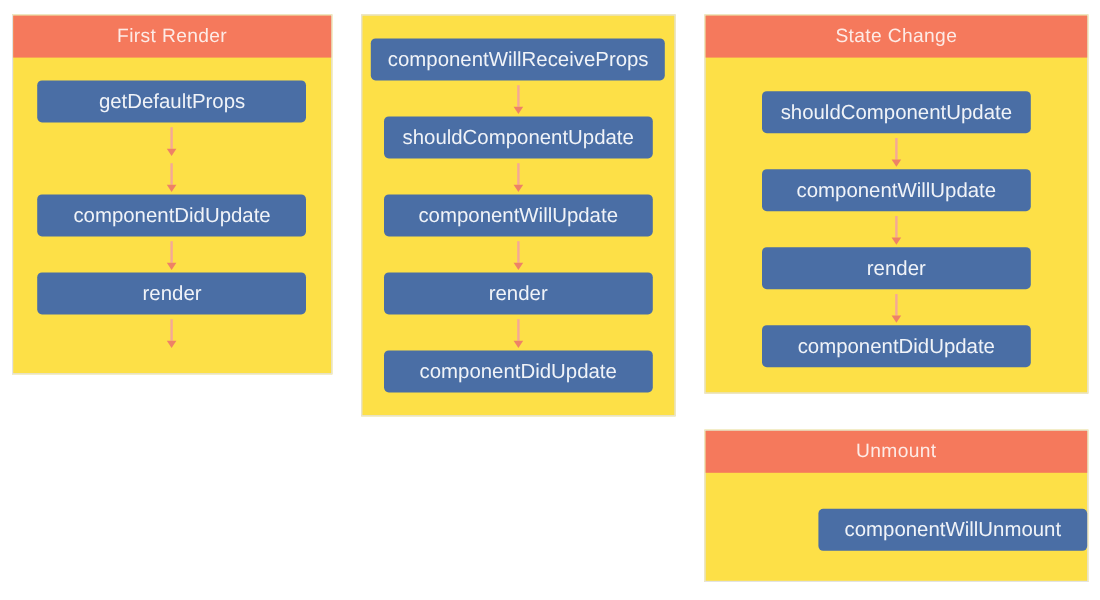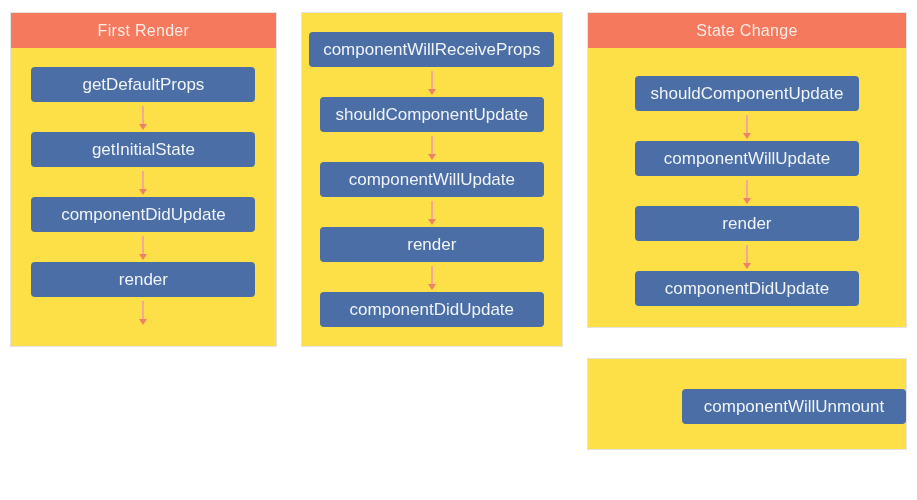--- a/index.html
+++ b/index.html
@@ -83,21 +83,20 @@
 <div class="canvas">
   <div class="col col-1">
       <section class="panel panel-0">
         <header class="panel-header">First Render</header>
         <div class="panel-body">
           <div class="node">getDefaultProps</div>
           <div class="arrow">
             <span class="line"></span>
             <span class="head"></span>
           </div>
-          <div class="node">getInitialState</div>
           <div class="arrow">
             <span class="line"></span>
             <span class="head"></span>
           </div>
           <div class="node">componentDidUpdate</div>
           <div class="arrow">
             <span class="line"></span>
             <span class="head"></span>
           </div>
           <div class="node">render</div>
@@ -151,18 +150,19 @@
           </div>
           <div class="node">render</div>
           <div class="arrow">
             <span class="line"></span>
             <span class="head"></span>
           </div>
           <div class="node">componentDidUpdate</div>
         </div>
       </section>
       <section class="panel panel-3">
+        <header class="panel-header">Unmount</header>
         <div class="panel-body">
           <div class="node">componentWillUnmount</div>
         </div>
       </section>
     </div>
 </div>
 
 </body></html>

